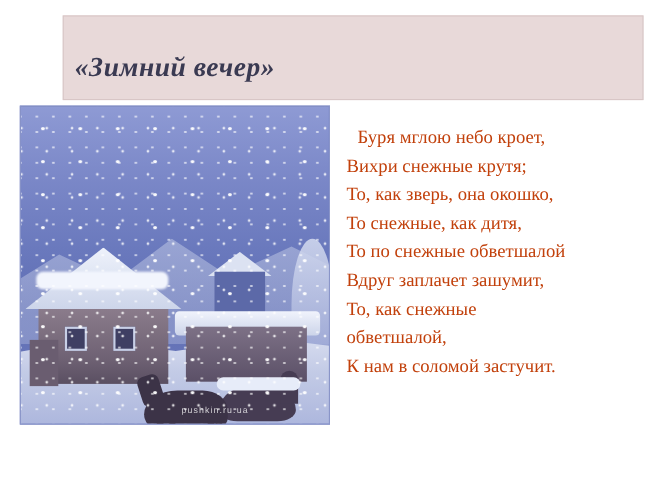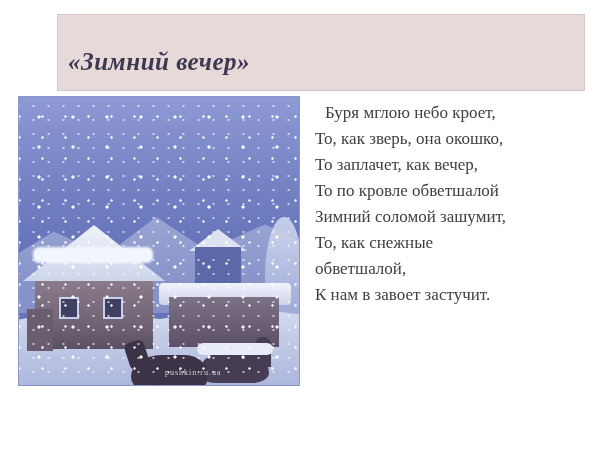--- a/index.html
+++ b/index.html
@@ -235,36 +235,36 @@
       radial-gradient(circle, rgba(255,255,255,0.95) 1.4px, transparent 1.8px),
       radial-gradient(circle, rgba(255,255,255,0.8) 1.1px, transparent 1.5px),
       radial-gradient(circle, rgba(255,255,255,0.65) 0.9px, transparent 1.3px);
     background-size: 34px 30px, 23px 21px, 15px 14px;
     background-position: 3px 5px, 12px 9px, 7px 2px;
   }
   .pic-watermark {
     position: absolute;
     left: 126px;
     bottom: 8px;
-    font-family: Liberation Serif, serif;
+    font-family: Liberation Sans, sans-serif;
     font-size: 8px;
     letter-spacing: 1px;
     color: rgba(255,255,255,0.75);
     padding-left: 20px;
   }
   
   .poem {
     position: absolute;
     left: 315px;
-    top: 100px;
+    top: 112px;
     width: 272px;
     font-family: "Liberation Serif", serif;
     font-size: 17px;
     line-height: 26px;
-    color: #404040;
+    color: #c2410c;
   }
   .poem .line {
     white-space: nowrap;
   }
   .poem .line.first {
     text-indent: 10px;
   }
 </style>
 </head>
 <body>
@@ -298,22 +298,23 @@
     <div class="leg l2"></div>
     <div class="leg l3"></div>
     <div class="leg l4"></div>
 
     <div class="snow-layer"></div>
     <div class="pic-watermark">pushkin.ru.ua</div>
   </div>
 
   <div class="poem">
     <div class="line first">Буря мглою небо кроет,</div>
+    <div class="line">Вихри снежные крутя;</div>
     <div class="line">То, как зверь, она окошко,</div>
-    <div class="line">То заплачет, как вечер,</div>
-    <div class="line">То по кровле обветшалой</div>
-    <div class="line">Зимний соломой зашумит,</div>
+    <div class="line">То снежные, как дитя,</div>
+    <div class="line">То по снежные обветшалой</div>
+    <div class="line">Вдруг заплачет зашумит,</div>
     <div class="line">То, как снежные</div>
     <div class="line">обветшалой,</div>
-    <div class="line">К нам в завоет застучит.</div>
+    <div class="line">К нам в соломой застучит.</div>
   </div>
 
 </div>
 
 </body></html>

